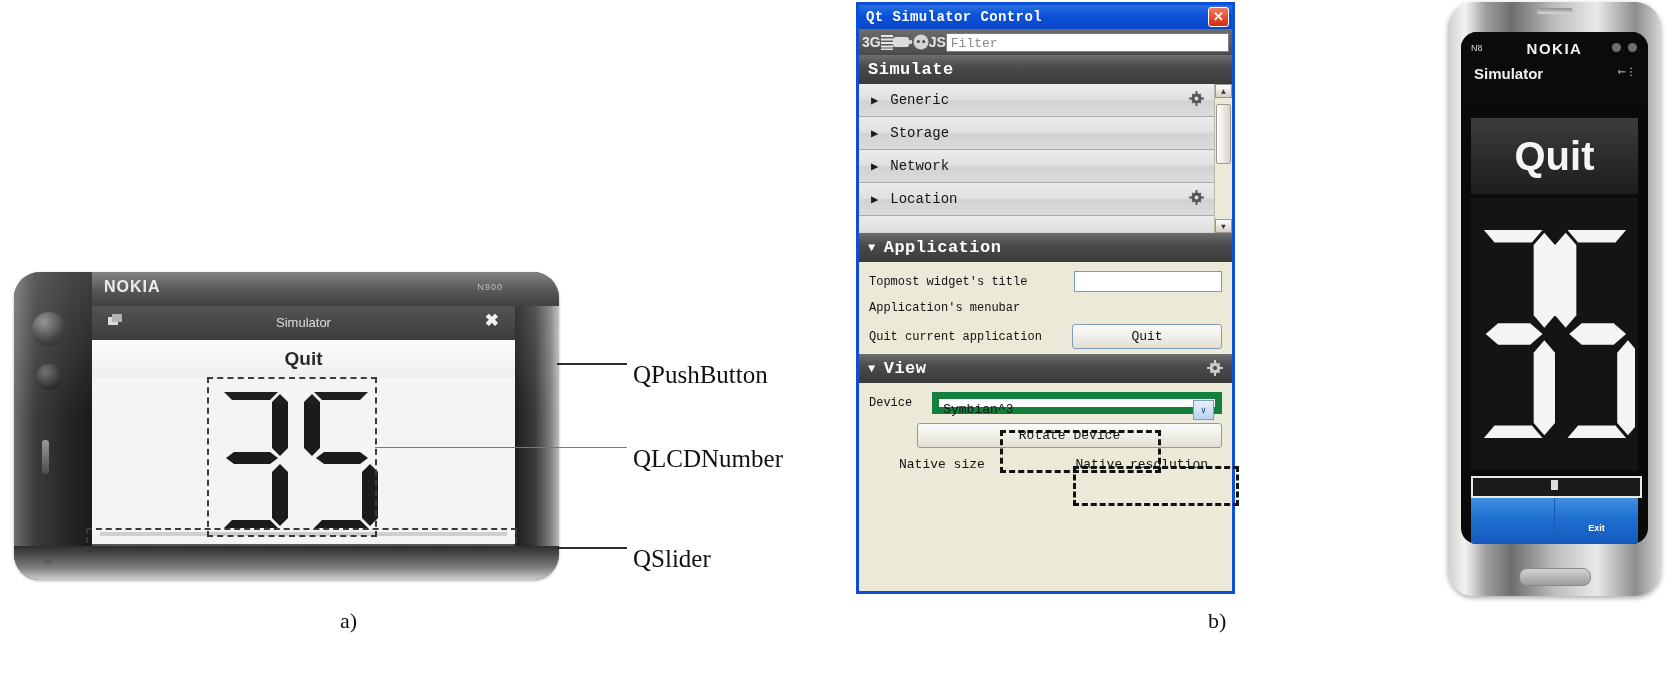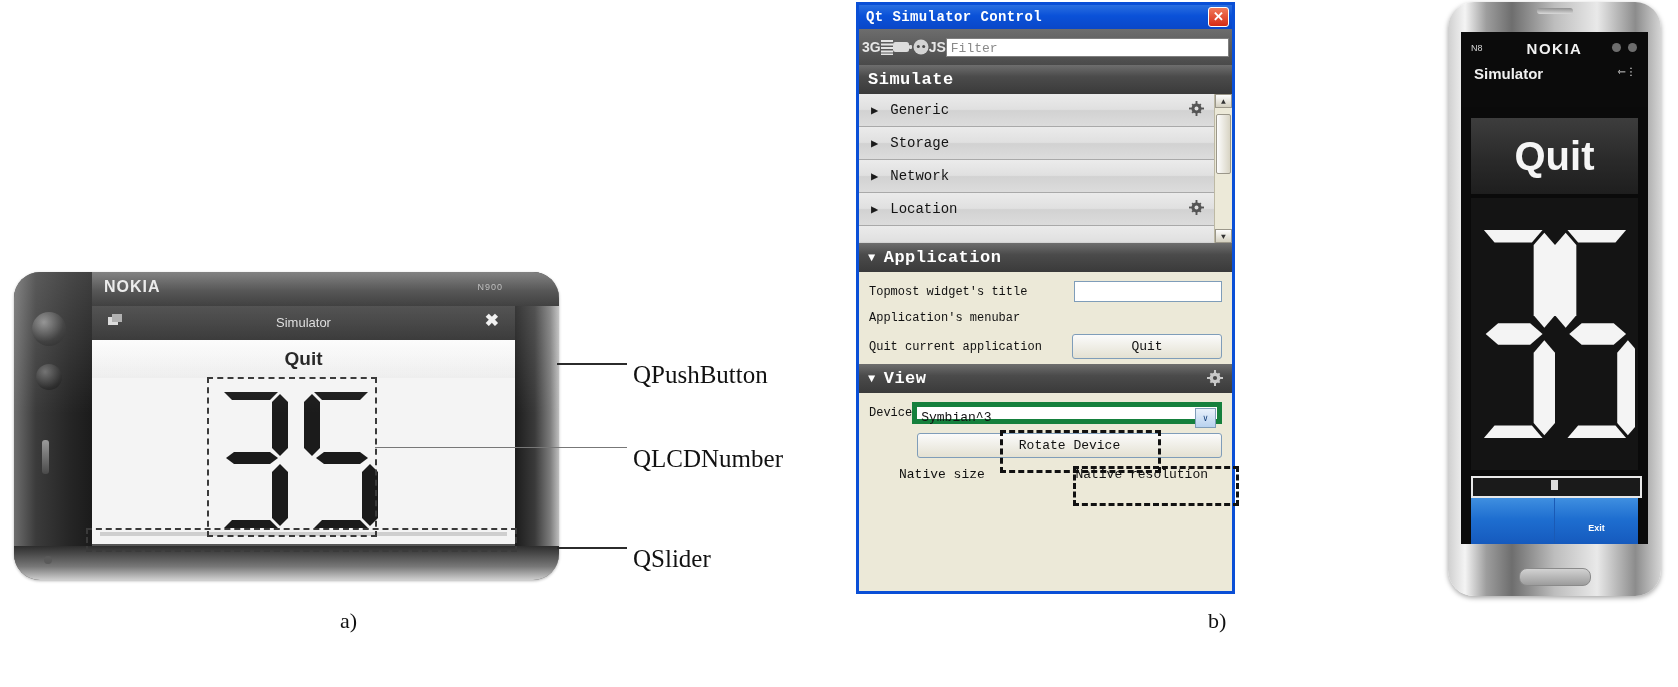--- a/index.html
+++ b/index.html
@@ -73,21 +73,21 @@
   #qt-window{position:absolute;left:856px;top:2px;width:379px;height:592px;
     border:3px solid #0a4fd6;background:#ece9d8;box-sizing:border-box;
     font-family:"Liberation Mono","DejaVu Sans Mono",monospace;}
   #qt-titlebar{height:24px;background:linear-gradient(180deg,#2a6fe0 0%,#0a51d8 45%,#0a47c8 100%);
     display:flex;align-items:center;position:relative;}
   #qt-title{color:#ffffff;font-size:14px;font-weight:bold;margin-left:7px;letter-spacing:.4px;}
   #qt-close{position:absolute;right:3px;top:2px;width:19px;height:18px;border:1px solid #fff;
     background:linear-gradient(180deg,#f07a5a,#d52a14);border-radius:3px;color:#fff;font-size:13px;
     font-weight:bold;text-align:center;line-height:17px;font-family:"Liberation Sans",sans-serif;}
 
-  #qt-toolbar{height:36px;background:linear-gradient(180deg,#6d6d6d,#4a4a4a);
+  #qt-toolbar{height:26px;background:linear-gradient(180deg,#6d6d6d,#4a4a4a);
     display:flex;align-items:center;padding:0 3px;}
   .tb-ico{color:#e6e6e6;font-size:14px;font-weight:bold;font-family:"Liberation Sans",sans-serif;
     display:flex;align-items:center;}
   #filter-input{flex:1;height:19px;background:#fff;border:1px solid #7f7f7f;color:#8a8a8a;
     font-size:13px;padding-left:4px;line-height:19px;box-sizing:border-box;
     font-family:"Liberation Mono",monospace;}
 
   .grp-header{height:29px;background:linear-gradient(180deg,#6e6e6e 0%,#4b4b4b 40%,#3a3a3a 100%);
     color:#fff;font-size:17px;font-weight:bold;display:flex;align-items:center;padding-left:9px;
     position:relative;letter-spacing:.5px;}
@@ -111,22 +111,22 @@
   .panel{background:#ece9d8;padding:9px 10px 10px 10px;}
   .frow{display:flex;align-items:center;margin-bottom:9px;}
   .flabel{font-size:12px;color:#111;}
   .ftext{flex:1;}
   .tinput{width:148px;height:21px;background:#fff;border:1px solid #7f9db9;box-sizing:border-box;}
   .qbtn{height:23px;background:linear-gradient(180deg,#fbfbfb,#e4e1d2);border:1px solid #7f9db9;
     border-radius:3px;font-size:13px;color:#111;display:flex;align-items:center;justify-content:center;
     font-family:"Liberation Mono",monospace;}
 
   #device-row{display:flex;align-items:center;}
-  #device-combo{position:relative;flex:1;height:22px;background:#fff;border:5px solid #15803d;
-    margin-left:0;box-sizing:border-box;}
+  #device-combo{position:relative;flex:1;height:22px;background:#fff;border:7px solid #15803d;
+    margin-left:20px;box-sizing:border-box;}
   #device-combo-text{position:absolute;left:4px;top:3px;font-size:13px;color:#111;}
   #device-combo-arrow{position:absolute;right:1px;top:1px;width:19px;height:18px;
     background:linear-gradient(180deg,#e9f1fb,#b8d2ef);border:1px solid #7f9db9;
     display:flex;align-items:center;justify-content:center;font-size:9px;color:#17407c;}
 
   #zoom-row{display:flex;align-items:center;margin-top:9px;}
   #zoom-slider{flex:1;height:26px;margin-left:6px;border:1px dotted #555;position:relative;
     background:#ece9d8;box-sizing:border-box;}
   #zoom-track{position:absolute;left:6px;right:6px;top:11px;height:3px;
     background:linear-gradient(180deg,#9a9a9a,#d8d8d8);}
@@ -138,21 +138,21 @@
   #dash-device{position:absolute;left:1000px;top:430px;width:155px;height:37px;border:3px dashed #111;}
   #dash-rotate{position:absolute;left:1073px;top:466px;width:160px;height:34px;border:3px dashed #111;}
 
   
   #n8-body{position:absolute;left:1448px;top:2px;width:213px;height:594px;border-radius:26px;
     background:linear-gradient(90deg,#cfcfcf 0%,#f4f4f4 8%,#9d9d9d 18%,#6e6e6e 30%,#bdbdbd 50%,#e9e9e9 70%,#8c8c8c 88%,#d6d6d6 100%);
     box-shadow:0 2px 5px rgba(0,0,0,.35);overflow:hidden;}
   #n8-speaker{position:absolute;left:50%;top:6px;transform:translateX(-50%);width:36px;height:6px;
     border-radius:3px;background:linear-gradient(180deg,#8f8f8f,#d9d9d9);}
   #n8-screen{position:absolute;left:13px;top:30px;width:187px;height:512px;background:#0a0a0a;
-    border-radius:0;overflow:hidden;}
+    border-radius:16px;overflow:hidden;}
   #n8-statusbar{position:absolute;left:0;top:0;width:100%;height:75px;background:#0b0b0b;}
   #n8-model{position:absolute;left:10px;top:11px;color:#d6d6d6;font-size:9px;
     font-family:"Liberation Sans",sans-serif;}
   #n8-nokia{position:absolute;left:0;right:0;top:8px;text-align:center;color:#f2f2f2;font-size:15px;
     font-weight:bold;letter-spacing:1.5px;font-family:"Liberation Sans",sans-serif;}
   #n8-apptitle{position:absolute;left:13px;top:33px;color:#f0f0f0;font-size:15px;font-weight:bold;
     font-family:"Liberation Sans",sans-serif;}
   #n8-usb{position:absolute;right:12px;top:34px;color:#e8e8e8;font-size:10px;
     font-family:"Liberation Sans",sans-serif;}
   #n8-dot1{position:absolute;right:27px;top:11px;width:9px;height:9px;border-radius:50%;background:#6d6d6d;}

